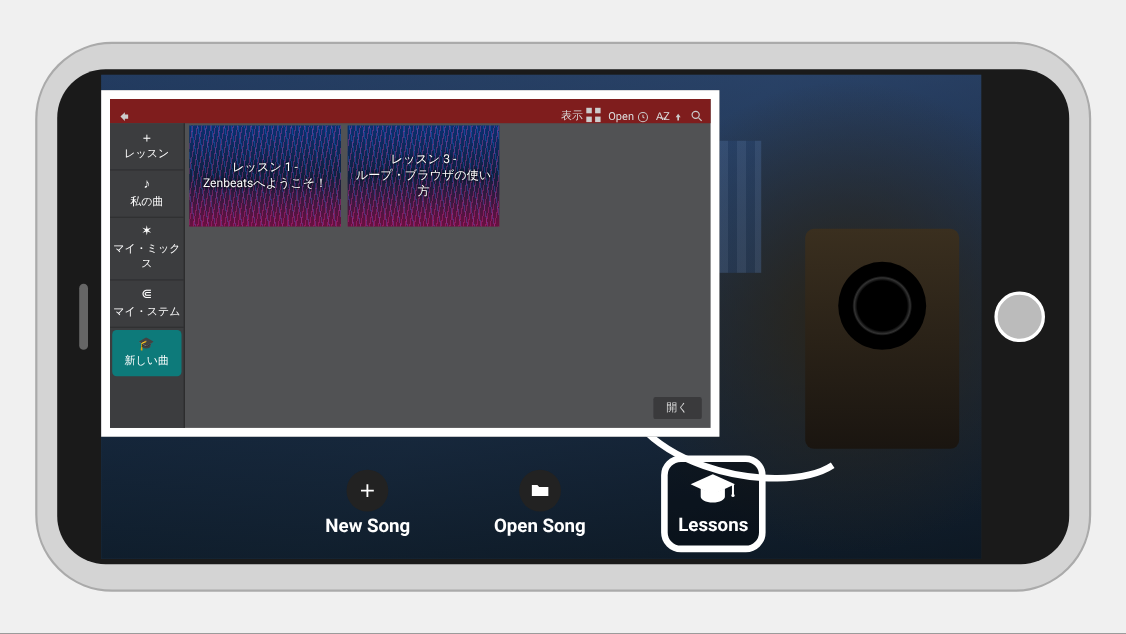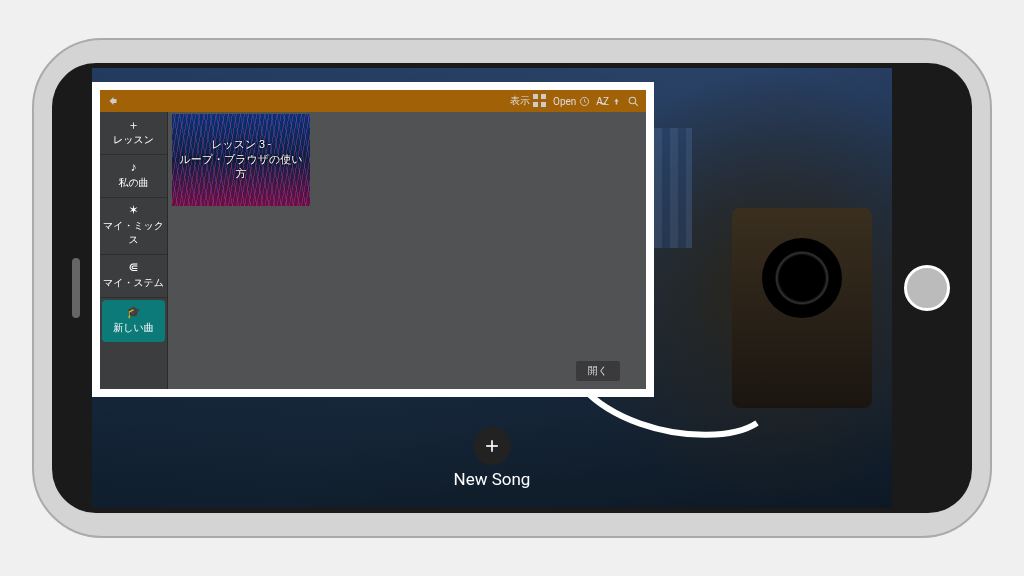--- a/index.html
+++ b/index.html
@@ -95,21 +95,21 @@
     align-items: center;
   }
   .menu-item {
     display: flex; flex-direction: column; align-items: center;
     color: #fff;
     gap: 4px;
     padding: 8px;
   }
   .menu-label {
     font-size: 17px;
-    font-weight: 400;
+    font-weight: 700;
   }
   .menu-icon-circle {
     width: 38px; height: 38px;
     background: #222;
     border-radius: 50%;
     display:flex; align-items:center; justify-content:center;
   }
   .lessons-highlight {
     border: 6px solid #fff;
     border-radius: 18px;
@@ -128,22 +128,22 @@
     position: absolute;
     top: 14px; left: 0px;
     width: 562px; height: 315px;
     background: #515254;
     border: 8px solid #fff;
     z-index: 10;
     display: flex; flex-direction: column;
   }
   .popup-toolbar {
     height: 22px;
-    background: #a16207;
-    display: flex; align-items: center;
+    background: #7f1d1d;
+    display: flex; align-items: flex-end;
     color: #ddd;
     font-size: 10px;
     gap: 6px;
     padding: 0 6px;
   }
   .tb-back { width:14px; display:flex; align-items:center; }
   .tb-spacer { flex:1; }
   .tb-grid {
     width:14px; height:14px;
     display:grid; grid-template: 1fr 1fr / 1fr 1fr; gap:1px;
@@ -195,21 +195,21 @@
   .lesson-title {
     position: relative;
     color: #fff;
     font-size: 11px;
     line-height: 1.35;
     padding: 0 6px;
     text-shadow: 0 0 4px #000, 0 0 2px #000;
     white-space: pre-line;
   }
   .open-btn {
-    position:absolute; right:26px; bottom:8px;
+    position:absolute; right:8px; bottom:8px;
     background:#3a3a3c; color:#ddd;
     font-size:10px; padding:3px 12px;
     border-radius:2px;
   }
 </style>
 </head>
 <body>
 
 <div class="phone-frame">
   <div class="phone-inner">
@@ -234,20 +234,39 @@
       <div class="bottom-menu">
         <div class="menu-item">
           <div class="menu-icon-circle">
             <svg width="20" height="20" viewBox="0 0 24 24" fill="#fff">
                 <path d="M11 5h2v14h-2z"></path>
                 <path d="M5 11h14v2H5z"></path>
               </svg>
           </div>
           <span class="menu-label">New Song</span>
         </div>
+        <div class="menu-item">
+          <div class="menu-icon-circle">
+            <svg width="20" height="20" viewBox="0 0 24 24" fill="#fff">
+                <path d="M3 6h6l2 2h10v10H3z"></path>
+              </svg>
+          </div>
+          <span class="menu-label">Open Song</span>
+        </div>
+        <div class="menu-item lessons-highlight">
+          <span>
+            <svg width="44" height="32" viewBox="0 0 48 32" fill="#fff">
+              <path d="M24 2 L46 12 L24 22 L2 12 Z"></path>
+              <path d="M12 16 v8 c0 3 5 6 12 6 s12-3 12-6 v-8 l-12 5 Z" fill="#fff"></path>
+              <path d="M44 12 v10" stroke="#fff" stroke-width="2"></path>
+              <circle cx="44" cy="23" r="1.6"></circle>
+            </svg>
+          </span>
+          <span class="menu-label">Lessons</span>
+        </div>
       </div>
 
       <svg class="connector" viewBox="0 0 240 140">
         <path d="M 5 5 C 5 110, 160 135, 205 105" stroke="#fff" stroke-width="6" fill="none"></path>
       </svg>
 
       <div class="popup">
         <div class="popup-toolbar">
           <span class="tb-back">
             <svg width="12" height="12" viewBox="0 0 24 24" fill="#ccc">
@@ -303,20 +322,24 @@
               <span>マイ・ステム</span>
             </div>
             <div class="side-tab selected">
               <span class="side-tab-icon">🎓</span>
               <span>新しい曲</span>
             </div>
           </div>
           <div class="lessons-area">
             <div class="lesson-cards">
               <div class="lesson-card">
+                <span class="lesson-title">レッスン 1 -
+Zenbeatsへようこそ！</span>
+              </div>
+              <div class="lesson-card">
                 <span class="lesson-title">レッスン 3 -
 ループ・ブラウザの使い方</span>
               </div>
             </div>
             <div class="open-btn">開く</div>
           </div>
         </div>
       </div>
 
     </div>

